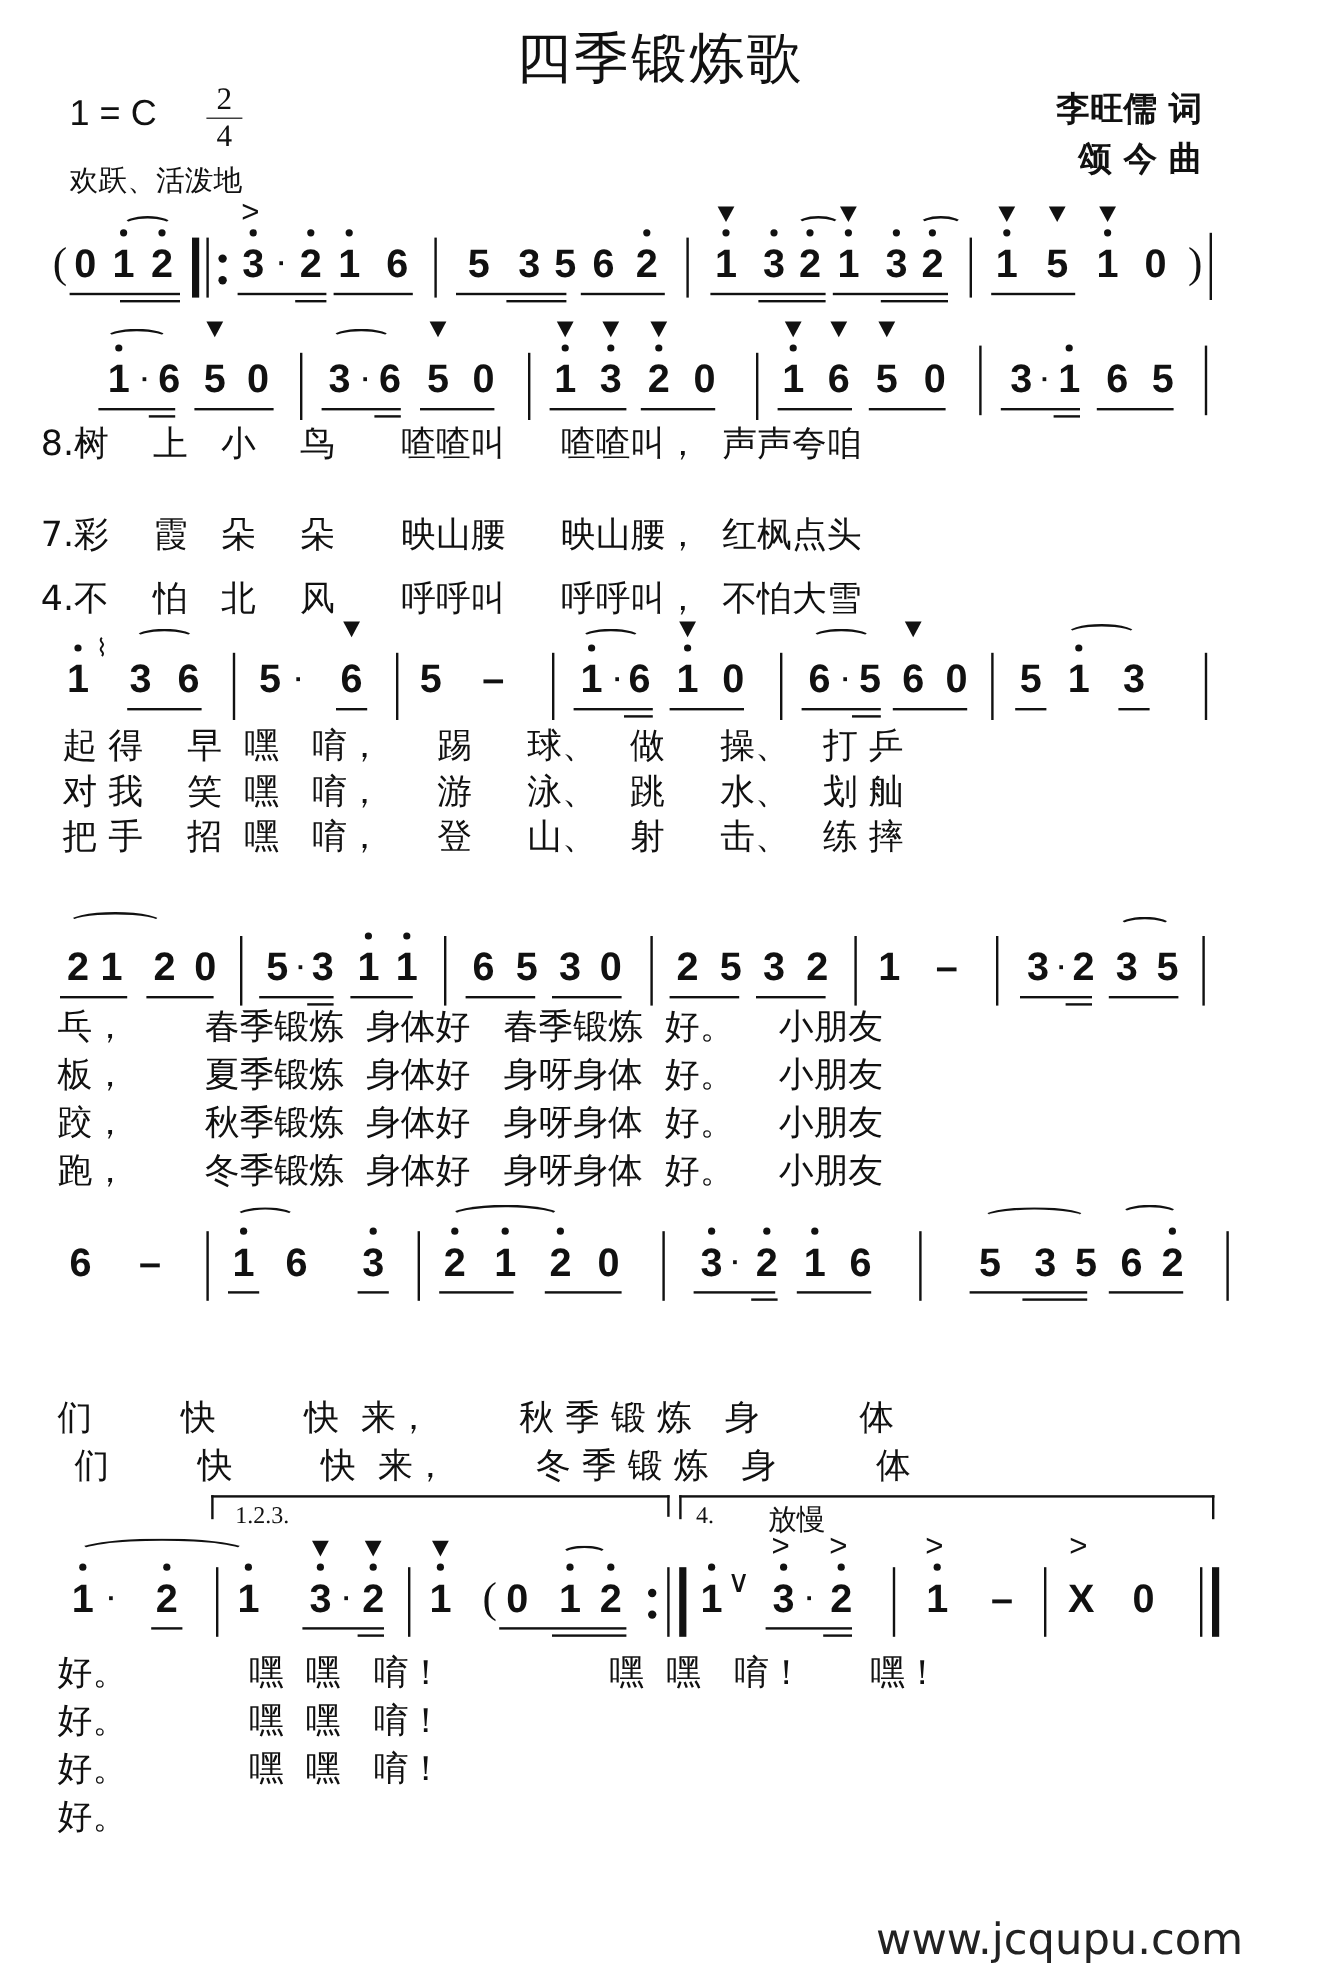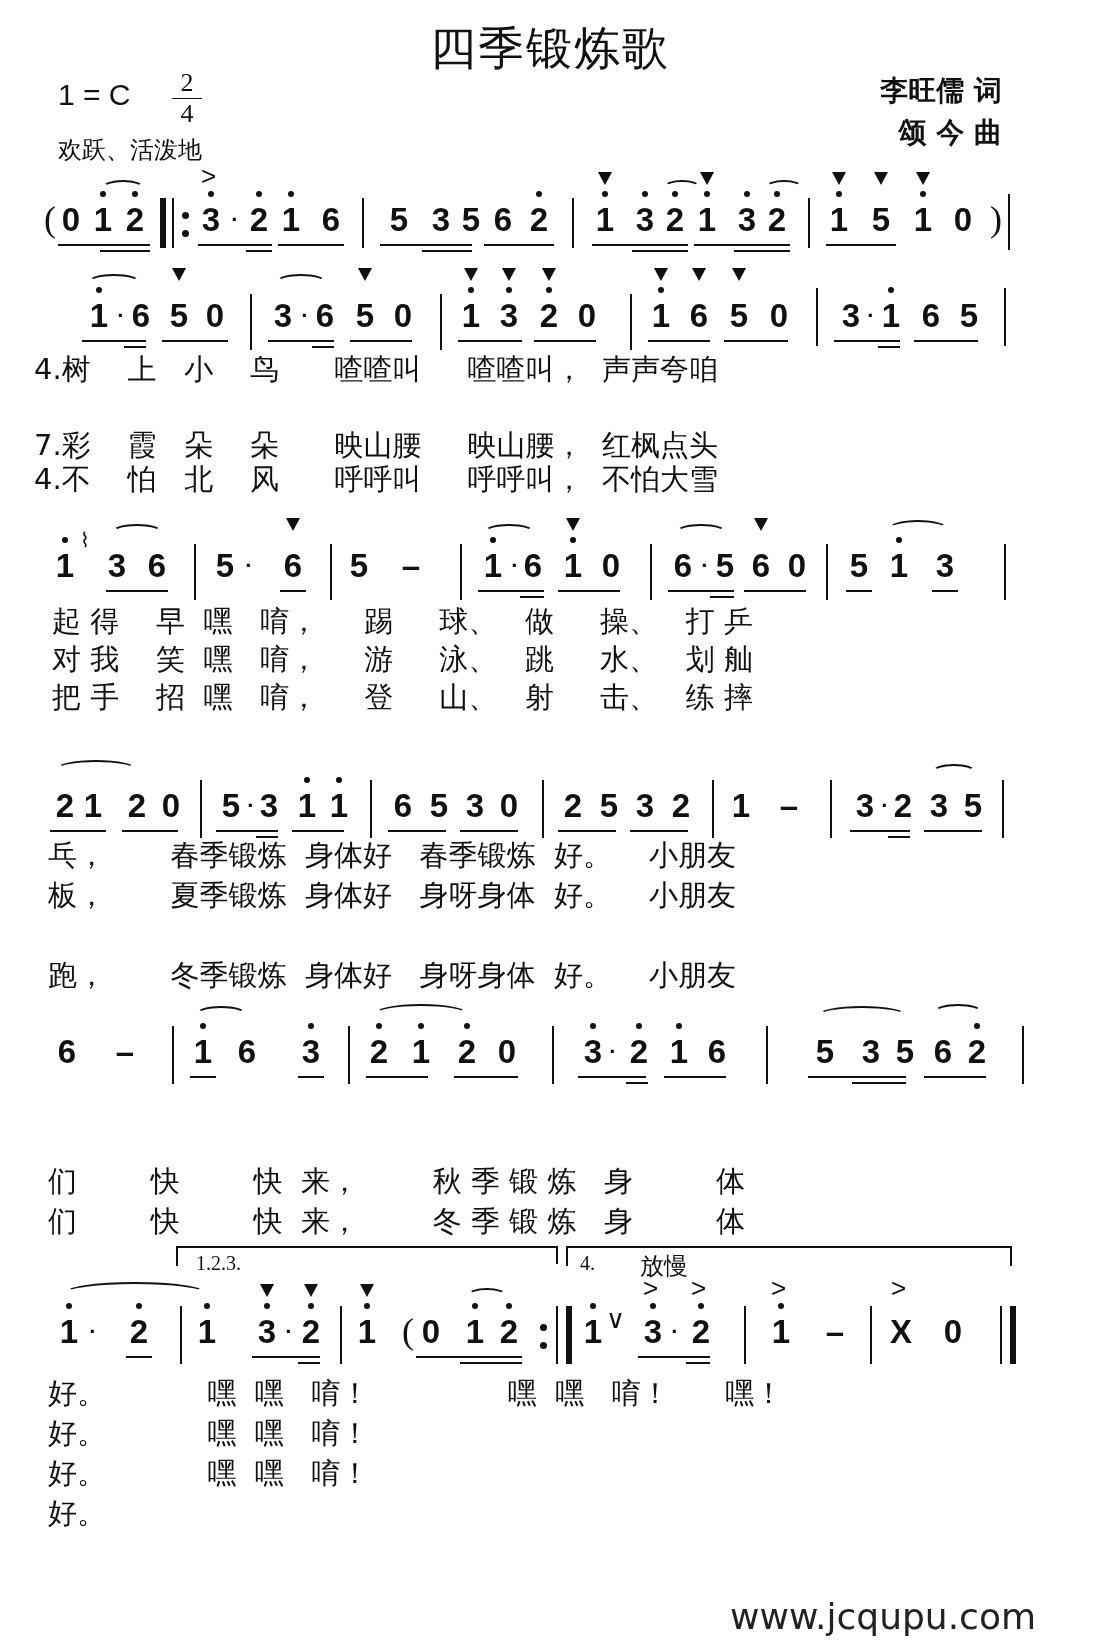--- a/index.html
+++ b/index.html
@@ -133,23 +133,23 @@
   <div class="note" style="left:838px">3</div>
   <div class="note" style="left:858px;font-size:22px">·</div>
   <div class="note" style="left:878px">1<i class="dot-hi"></i></div>
   <div class="note" style="left:918px">6</div>
   <div class="note" style="left:956px">5</div>
   <div class="ul" style="left:834px;top:44px;width:66px"></div>
   <div class="ul" style="left:878px;top:50px;width:22px"></div>
   <div class="ul" style="left:914px;top:44px;width:64px"></div>
   <div class="bl" style="left:1004px;top:-8px;height:58px"></div>
 
-  <div class="lyr" style="left:34px;top:54px">4.树    上   小    鸟      喳喳叫     喳喳叫，  声声夸咱</div>
+  <div class="lyr" style="left:34px;top:54px">8.树    上   小    鸟      喳喳叫     喳喳叫，  声声夸咱</div>
   <div class="lyr" style="left:34px;top:130px">7.彩    霞   朵    朵      映山腰     映山腰，  红枫点头</div>
-  <div class="lyr" style="left:34px;top:164px">4.不    怕   北    风      呼呼叫     呼呼叫，  不怕大雪</div>
+  <div class="lyr" style="left:34px;top:183px">4.不    怕   北    风      呼呼叫     呼呼叫，  不怕大雪</div>
 </div>
 
 <div class="abs system" style="top:546px;height:210px">
   <div class="note" style="left:52px">1<i class="dot-hi"></i></div>
   <span class="abs" style="left:80px;top:-18px;font-size:20px">⌇</span>
   <div class="note" style="left:104px">3</div>
   <div class="note" style="left:144px">6</div>
   <div class="slur" style="left:112px;top:-22px;width:46px;height:14px"></div>
   <div class="ul" style="left:106px;top:44px;width:62px"></div>
   <div class="bl" style="left:194px;top:-2px;height:56px"></div>
@@ -235,20 +235,21 @@
   <div class="note" style="left:926px">3</div>
   <div class="note" style="left:960px">5</div>
   <div class="slur" style="left:932px;top:-22px;width:40px;height:14px"></div>
   <div class="ul" style="left:850px;top:44px;width:60px"></div>
   <div class="ul" style="left:888px;top:50px;width:22px"></div>
   <div class="ul" style="left:924px;top:44px;width:58px"></div>
   <div class="bl" style="left:1002px;top:-6px;height:58px"></div>
 
   <div class="lyr" style="left:48px;top:50px">乓，       春季锻炼  身体好   春季锻炼  好。    小朋友</div>
   <div class="lyr" style="left:48px;top:90px">板，       夏季锻炼  身体好   身呀身体  好。    小朋友</div>
+  <div class="lyr" style="left:48px;top:130px">跤，       秋季锻炼  身体好   身呀身体  好。    小朋友</div>
   <div class="lyr" style="left:48px;top:170px">跑，       冬季锻炼  身体好   身呀身体  好。    小朋友</div>
 </div>
 
 <div class="abs system" style="top:1032px;height:210px">
   <div class="note" style="left:54px">6</div>
   <div class="note" style="left:112px">–</div>
   <div class="bl" style="left:172px;top:-6px;height:58px"></div>
   <div class="note" style="left:190px">1<i class="dot-hi"></i></div>
   <div class="note" style="left:234px">6</div>
   <div class="note" style="left:298px">3<i class="dot-hi"></i></div>
@@ -279,21 +280,21 @@
   <div class="note" style="left:930px">6</div>
   <div class="note" style="left:964px">2<i class="dot-hi"></i></div>
   <div class="slur" style="left:818px;top:-26px;width:84px;height:16px"></div>
   <div class="slur" style="left:934px;top:-28px;width:44px;height:14px"></div>
   <div class="ul" style="left:808px;top:44px;width:98px"></div>
   <div class="ul" style="left:852px;top:50px;width:54px"></div>
   <div class="ul" style="left:924px;top:44px;width:62px"></div>
   <div class="bl" style="left:1022px;top:-6px;height:58px"></div>
 
   <div class="lyr" style="left:48px;top:130px">们        快        快  来，        秋 季 锻 炼   身         体</div>
-  <div class="lyr" style="left:48px;top:170px">们        快        快  来，        冬 季 锻 炼   身         体</div>
+  <div class="lyr" style="left:62px;top:170px">们        快        快  来，        冬 季 锻 炼   身         体</div>
 </div>
 
 <div class="volta" style="left:176px;top:1246px;width:380px"></div>
 <div class="bl" style="left:556px;top:1246px;height:18px"></div>
 <div class="volta-lbl" style="left:196px;top:1252px">1.2.3.</div>
 <div class="volta rt" style="left:566px;top:1246px;width:442px"></div>
 <div class="volta-lbl" style="left:580px;top:1252px">4.</div>
 <div class="abs" style="left:640px;top:1250px;font-size:24px">放慢</div>
 
 <div class="abs system" style="top:1312px;height:220px">

